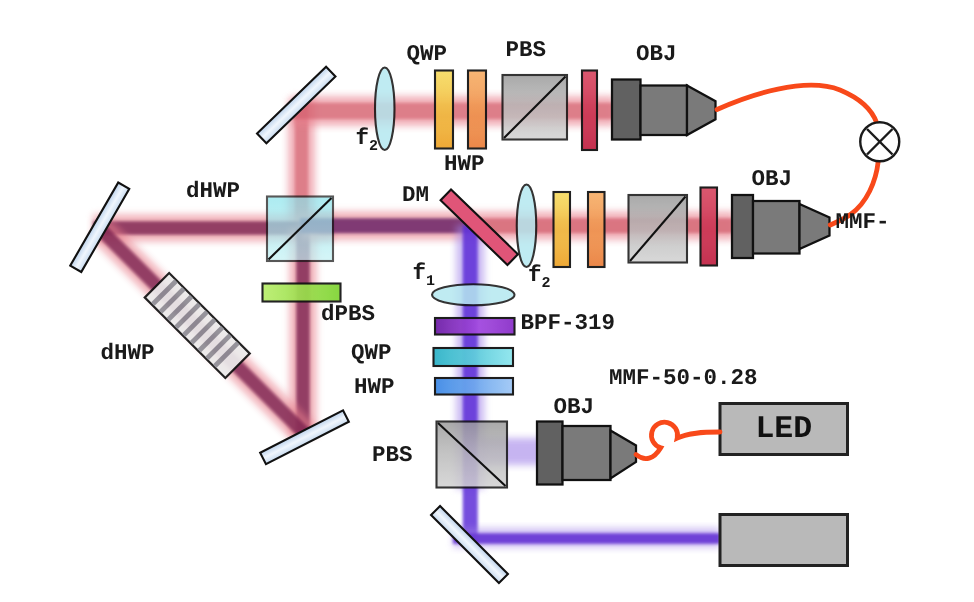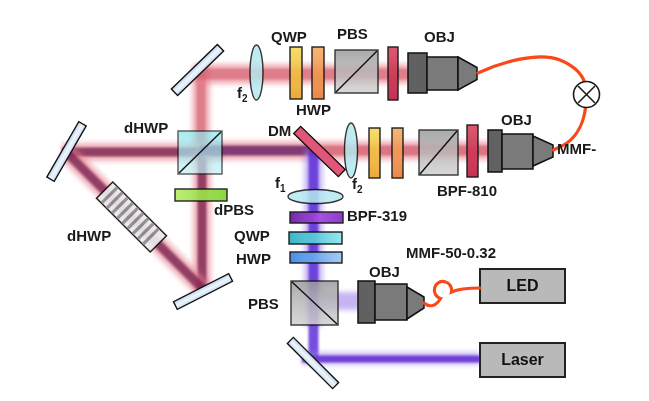--- a/index.html
+++ b/index.html
@@ -1,22 +1,22 @@
 <!DOCTYPE html>
 <html><head>
 <meta charset="utf-8">
 <style>
   html,body{margin:0;padding:0;background:#fff;}
   #stage{position:relative;width:649px;height:401px;background:#ffffff;overflow:hidden;
-         font-family:Liberation Sans, sans-serif;}
+         font-family:Liberation Mono, monospace;}
   #stage svg{position:absolute;left:0;top:0;}
   .lbl{position:absolute;font-weight:700;font-size:15px;line-height:17px;color:#1a1a1a;white-space:nowrap;}
   .lbl sub{font-size:10px;font-weight:700;}
   .boxlbl{position:absolute;display:flex;align-items:center;justify-content:center;
-          font-weight:700;font-size:16px;color:#111;}
+          font-weight:700;font-size:21px;color:#111;}
 </style>
 </head>
 <body>
 
 <div id="stage">
 <svg width="649" height="401" viewBox="0 0 649 401">
   <defs>
     <filter id="blurBeam" x="-30%" y="-30%" width="160%" height="160%">
           <feGaussianBlur stdDeviation="2.4"></feGaussianBlur>
         </filter>
@@ -203,26 +203,24 @@
 
   <div class="lbl" style="left:271px;top:28px">QWP</div>
   <div class="lbl" style="left:296px;top:101px">HWP</div>
   <div class="lbl" style="left:337px;top:25px">PBS</div>
   <div class="lbl" style="left:424px;top:28px">OBJ</div>
   <div class="lbl" style="left:237px;top:84px"><span>f</span><sub>2</sub></div>
   <div class="lbl" style="left:124px;top:119px">dHWP</div>
   <div class="lbl" style="left:268px;top:122px">DM</div>
   <div class="lbl" style="left:352px;top:175px"><span>f</span><sub>2</sub></div>
   <div class="lbl" style="left:501px;top:111px">OBJ</div>
-  <div class="lbl" style="left:437px;top:182px">BPF-810</div>
   <div class="lbl" style="left:557px;top:140px">MMF-</div>
   <div class="lbl" style="left:214px;top:201px">dPBS</div>
   <div class="lbl" style="left:67px;top:227px">dHWP</div>
   <div class="lbl" style="left:275px;top:174px"><span>f</span><sub>1</sub></div>
   <div class="lbl" style="left:347px;top:207px">BPF-319</div>
   <div class="lbl" style="left:234px;top:227px">QWP</div>
   <div class="lbl" style="left:236px;top:250px">HWP</div>
   <div class="lbl" style="left:248px;top:295px">PBS</div>
   <div class="lbl" style="left:369px;top:263px">OBJ</div>
-  <div class="lbl" style="left:406px;top:244px">MMF-50-0.32</div>
+  <div class="lbl" style="left:406px;top:244px">MMF-50-0.28</div>
   <div class="boxlbl" style="left:480px;top:269px;width:85px;height:34px">LED</div>
-  <div class="boxlbl" style="left:480px;top:343px;width:85px;height:34px">Laser</div>
 </div>
 
 </body></html>

